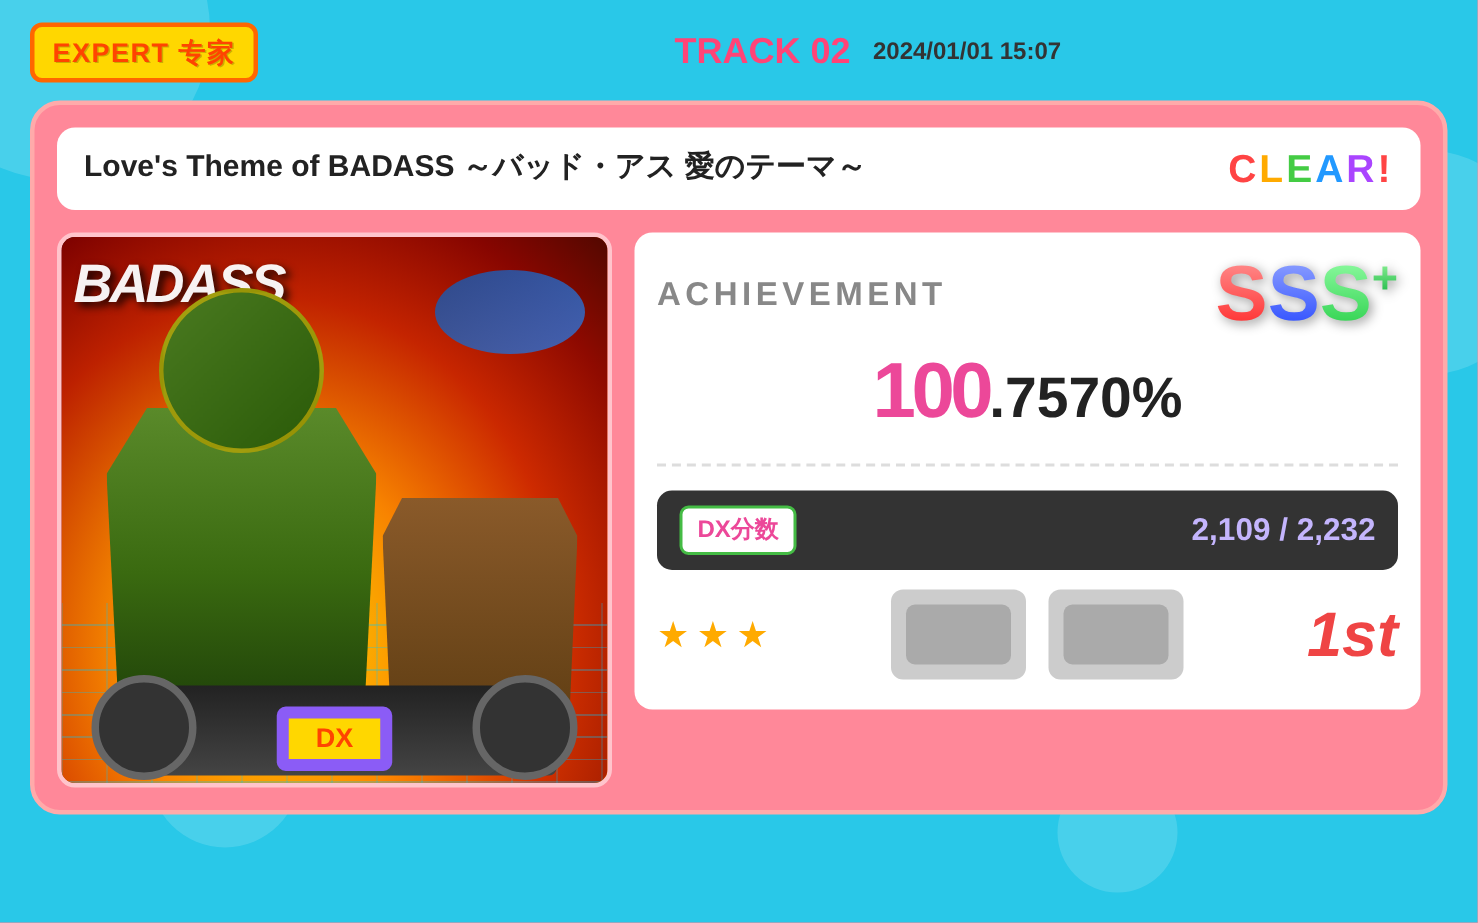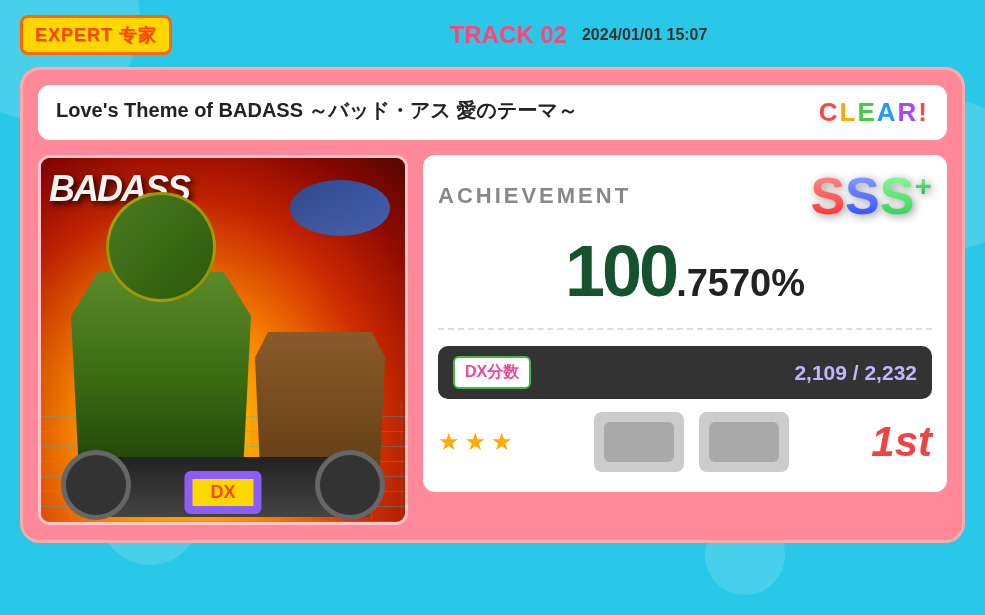--- a/index.html
+++ b/index.html
@@ -346,21 +346,21 @@
             <span class="achievement-label">ACHIEVEMENT</span>
 
             <div class="sss-container">
               <span style="font-size:52px;font-weight:900;line-height:1;filter:drop-shadow(2px 2px 4px rgba(0,0,0,0.4));">
                 <span style="background:linear-gradient(180deg,#ff9999 0%,#ff2222 100%);-webkit-background-clip:text;-webkit-text-fill-color:transparent;background-clip:text;">S</span><span style="background:linear-gradient(180deg,#99aaff 0%,#2244ff 100%);-webkit-background-clip:text;-webkit-text-fill-color:transparent;background-clip:text;">S</span><span style="background:linear-gradient(180deg,#99ffaa 0%,#22cc44 100%);-webkit-background-clip:text;-webkit-text-fill-color:transparent;background-clip:text;">S</span><span style="font-size:30px;vertical-align:super;background:linear-gradient(180deg,#aaffaa 0%,#00aa33 100%);-webkit-background-clip:text;-webkit-text-fill-color:transparent;background-clip:text;">+</span>
               </span>
             </div>
           </div>
 
           <div class="achievement-score">
-            <span style="font-size:72px;font-weight:900;color:#14532d;letter-spacing:-3px;line-height:1;">100</span><span style="font-size:38px;font-weight:900;color:#222;">.7570</span><span style="font-size:38px;font-weight:900;color:#222;">%</span>
+            <span style="font-size:52px;font-weight:900;color:#ec4899;letter-spacing:-3px;line-height:1;">100</span><span style="font-size:38px;font-weight:900;color:#222;">.7570</span><span style="font-size:38px;font-weight:900;color:#222;">%</span>
           </div>
 
           <hr class="score-divider">
 
           <div class="dx-score-section">
             <span class="dx-score-label">DX分数</span>
             <span class="dx-score-value">2,109 / 2,232</span>
           </div>
 
           <div class="stars-rank-row">

